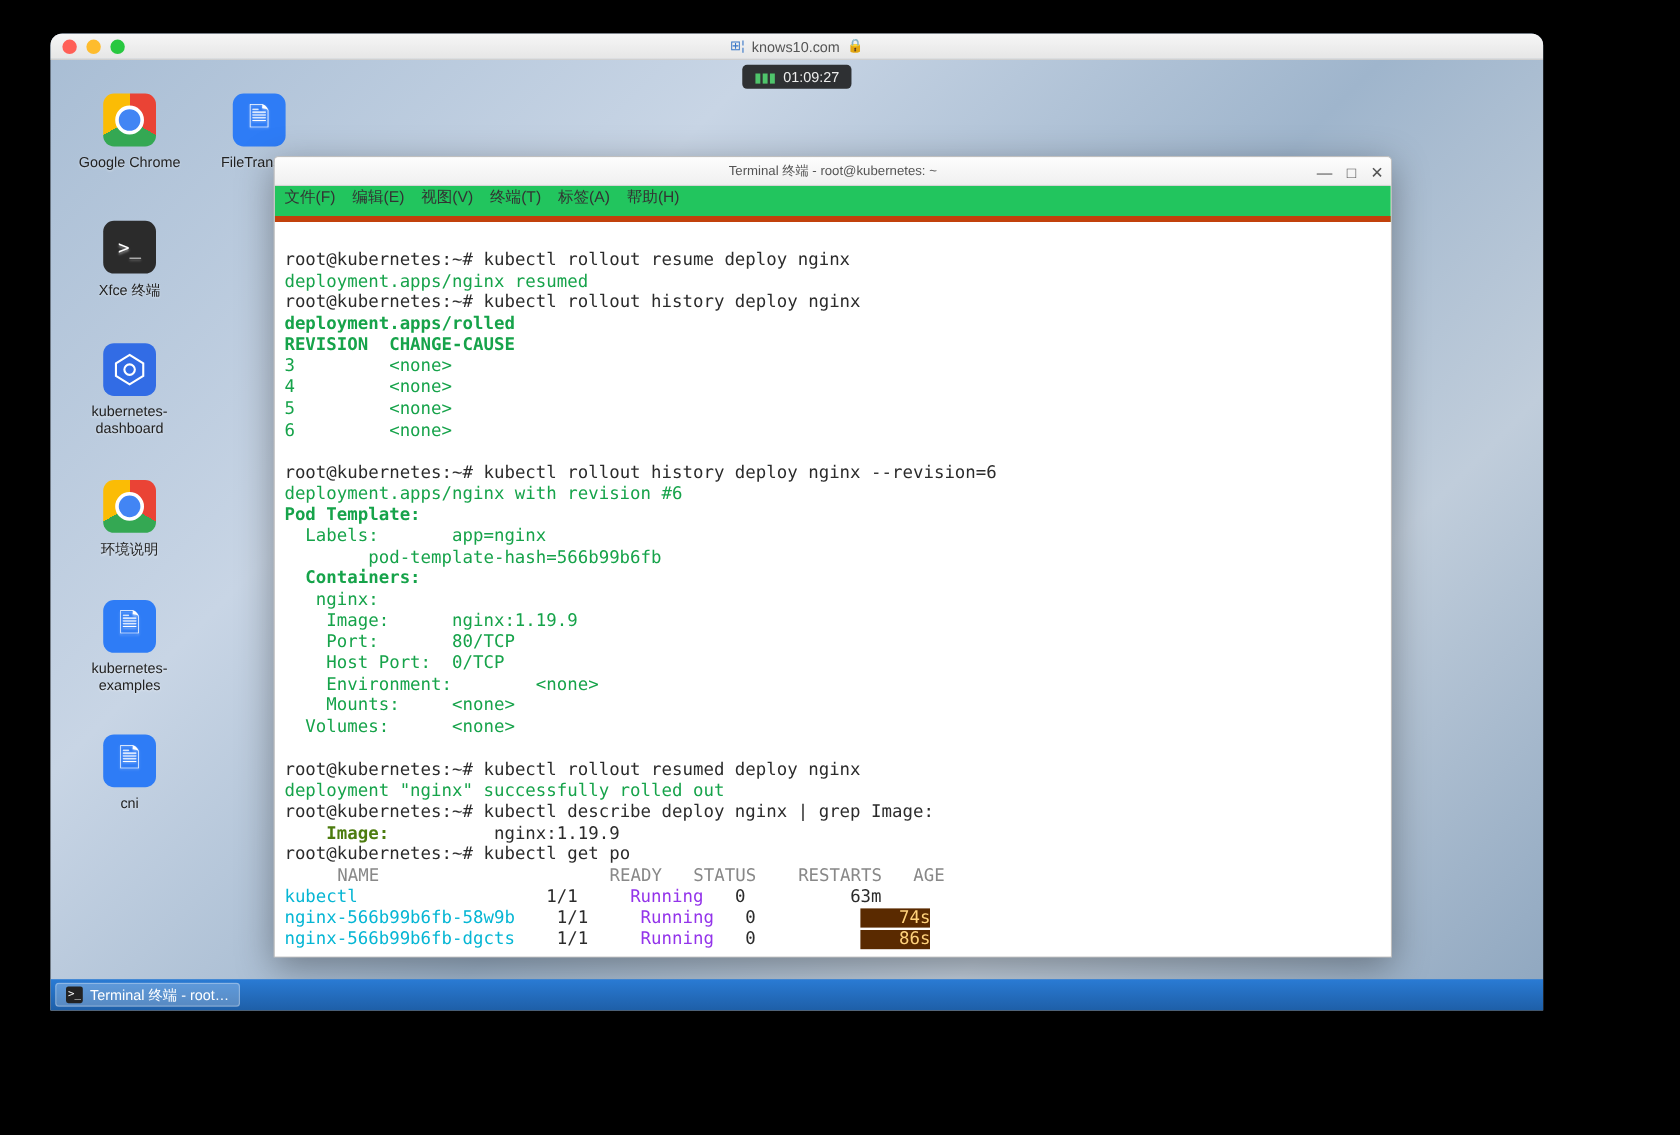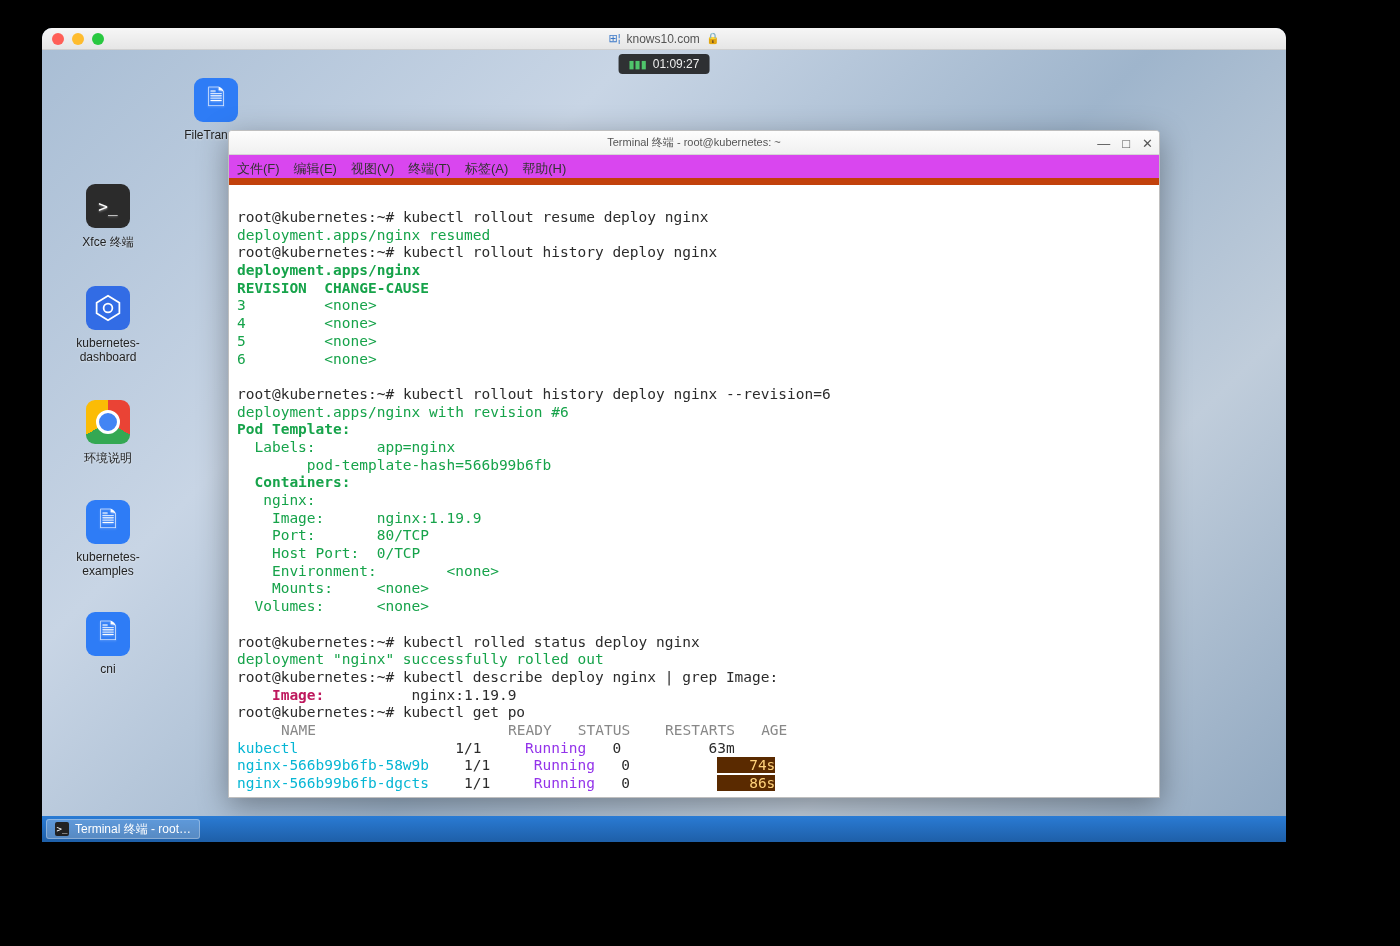--- a/index.html
+++ b/index.html
@@ -125,42 +125,42 @@
     background:linear-gradient(#fdfdfd,#f0f0f0);
     border-bottom:1px solid #d5d5d5;
     display:flex; align-items:center; justify-content:center;
     position:relative;
     font-size:11px; color:#555;
   }
   .term-ctrls{position:absolute; right:6px; top:0; height:24px; display:flex; align-items:center; gap:12px; color:#555;}
   .term-ctrls span{font-size:13px; font-family:Arial; line-height:1; cursor:default;}
   .term-menubar{
     height:30px;
-    background:#d946ef;
-    border-bottom:7px solid #c2410c;
-    display:flex; align-items:flex-end;
+    background:#22c55e;
+    border-bottom:5px solid #c2410c;
+    display:flex; align-items:flex-start;
     padding:0 8px;
     gap:14px;
     font-size:13px;
     color:#333;
   }
   .term-body{
     flex:1;
     background:#ffffff;
     padding:24px 8px 4px 8px;
     font-family: "DejaVu Sans Mono","Menlo","Consolas",monospace;
     font-size:14.5px;
     line-height:1.22;
     color:#2b2b2b;
     overflow:hidden;
     white-space:pre;
   }
   .g{color:#16a34a;font-weight:bold;}
   .gn{color:#16a34a;text-align:center;}
-  .r{color:#be185d;font-weight:bold;}
+  .r{color:#4d7c0f;font-weight:bold;}
   .p{color:#9333ea;}
   .c{color:#06b6d4;}
   .hl{background:#5a2a00;color:#ffd27a;padding-left:32px;}
   .dim{color:#888;margin-left:44px;}
   .blk{color:#2b2b2b;text-align:right;}
 </style>
 </head>
 <body>
 
 <div class="browser-window">
@@ -177,20 +177,24 @@
     </div>
   </div>
 
   <div class="timer-pill">
     <span class="sig-icon">▮▮▮</span>
     <span>01:09:27</span>
   </div>
 
   <div class="desktop-area">
 
+    <div class="desktop-icon" style="left:16px;top:28px">
+      <div class="ic chrome"></div>
+      <span>Google Chrome</span>
+    </div>
 
     <div class="desktop-icon" style="left:124px;top:28px">
       <div class="ic folder">🗎</div>
       <span>FileTransfer</span>
     </div>
 
     <div class="desktop-icon" style="left:16px;top:134px">
       <div class="ic term">&gt;_</div>
       <span>Xfce 终端</span>
     </div>
@@ -233,42 +237,42 @@
         <span>文件(F)</span>
         <span>编辑(E)</span>
         <span>视图(V)</span>
         <span>终端(T)</span>
         <span>标签(A)</span>
         <span>帮助(H)</span>
       </div>
       <div class="term-body"><span class="blk">root@kubernetes:~# </span><span class="blk">kubectl rollout resume deploy nginx</span>
 <span class="gn">deployment.apps/nginx resumed</span>
 <span class="blk">root@kubernetes:~# </span><span class="blk">kubectl rollout history deploy nginx</span>
-<span class="g">deployment.apps/nginx </span>
+<span class="g">deployment.apps/rolled </span>
 <span class="g">REVISION  CHANGE-CAUSE</span>
 <span class="gn">3         &lt;none&gt;</span>
 <span class="gn">4         &lt;none&gt;</span>
 <span class="gn">5         &lt;none&gt;</span>
 <span class="gn">6         &lt;none&gt;</span>
 
 <span class="blk">root@kubernetes:~# </span><span class="blk">kubectl rollout history deploy nginx --revision=6</span>
 <span class="gn">deployment.apps/nginx with revision #6</span>
 <span class="g">Pod Template:</span>
 <span class="gn">  Labels:       app=nginx</span>
 <span class="gn">        pod-template-hash=566b99b6fb</span>
 <span class="g">  Containers:</span>
 <span class="gn">   nginx:</span>
 <span class="gn">    Image:      nginx:1.19.9</span>
 <span class="gn">    Port:       80/TCP</span>
 <span class="gn">    Host Port:  0/TCP</span>
 <span class="gn">    Environment:        &lt;none&gt;</span>
 <span class="gn">    Mounts:     &lt;none&gt;</span>
 <span class="gn">  Volumes:      &lt;none&gt;</span>
 
-<span class="blk">root@kubernetes:~# </span><span class="blk">kubectl rolled status deploy nginx</span>
+<span class="blk">root@kubernetes:~# </span><span class="blk">kubectl rollout resumed deploy nginx</span>
 <span class="gn">deployment "nginx" successfully rolled out</span>
 <span class="blk">root@kubernetes:~# </span><span class="blk">kubectl describe deploy nginx | grep Image:</span>
 <span class="r">    Image:</span><span class="blk">          nginx:1.19.9</span>
 <span class="blk">root@kubernetes:~# </span><span class="blk">kubectl get po</span>
 <span class="dim">NAME                      READY   STATUS    RESTARTS   AGE</span>
 <span class="c">kubectl                </span><span class="blk">  1/1     </span><span class="p">Running</span><span class="blk">   0         </span><span class="blk"> 63m</span>
 <span class="c">nginx-566b99b6fb-58w9b  </span><span class="blk">  1/1     </span><span class="p">Running</span><span class="blk">   0          </span><span class="hl">74s</span>
 <span class="c">nginx-566b99b6fb-dgcts  </span><span class="blk">  1/1     </span><span class="p">Running</span><span class="blk">   0          </span><span class="hl">86s</span></div>
     </div>
 

